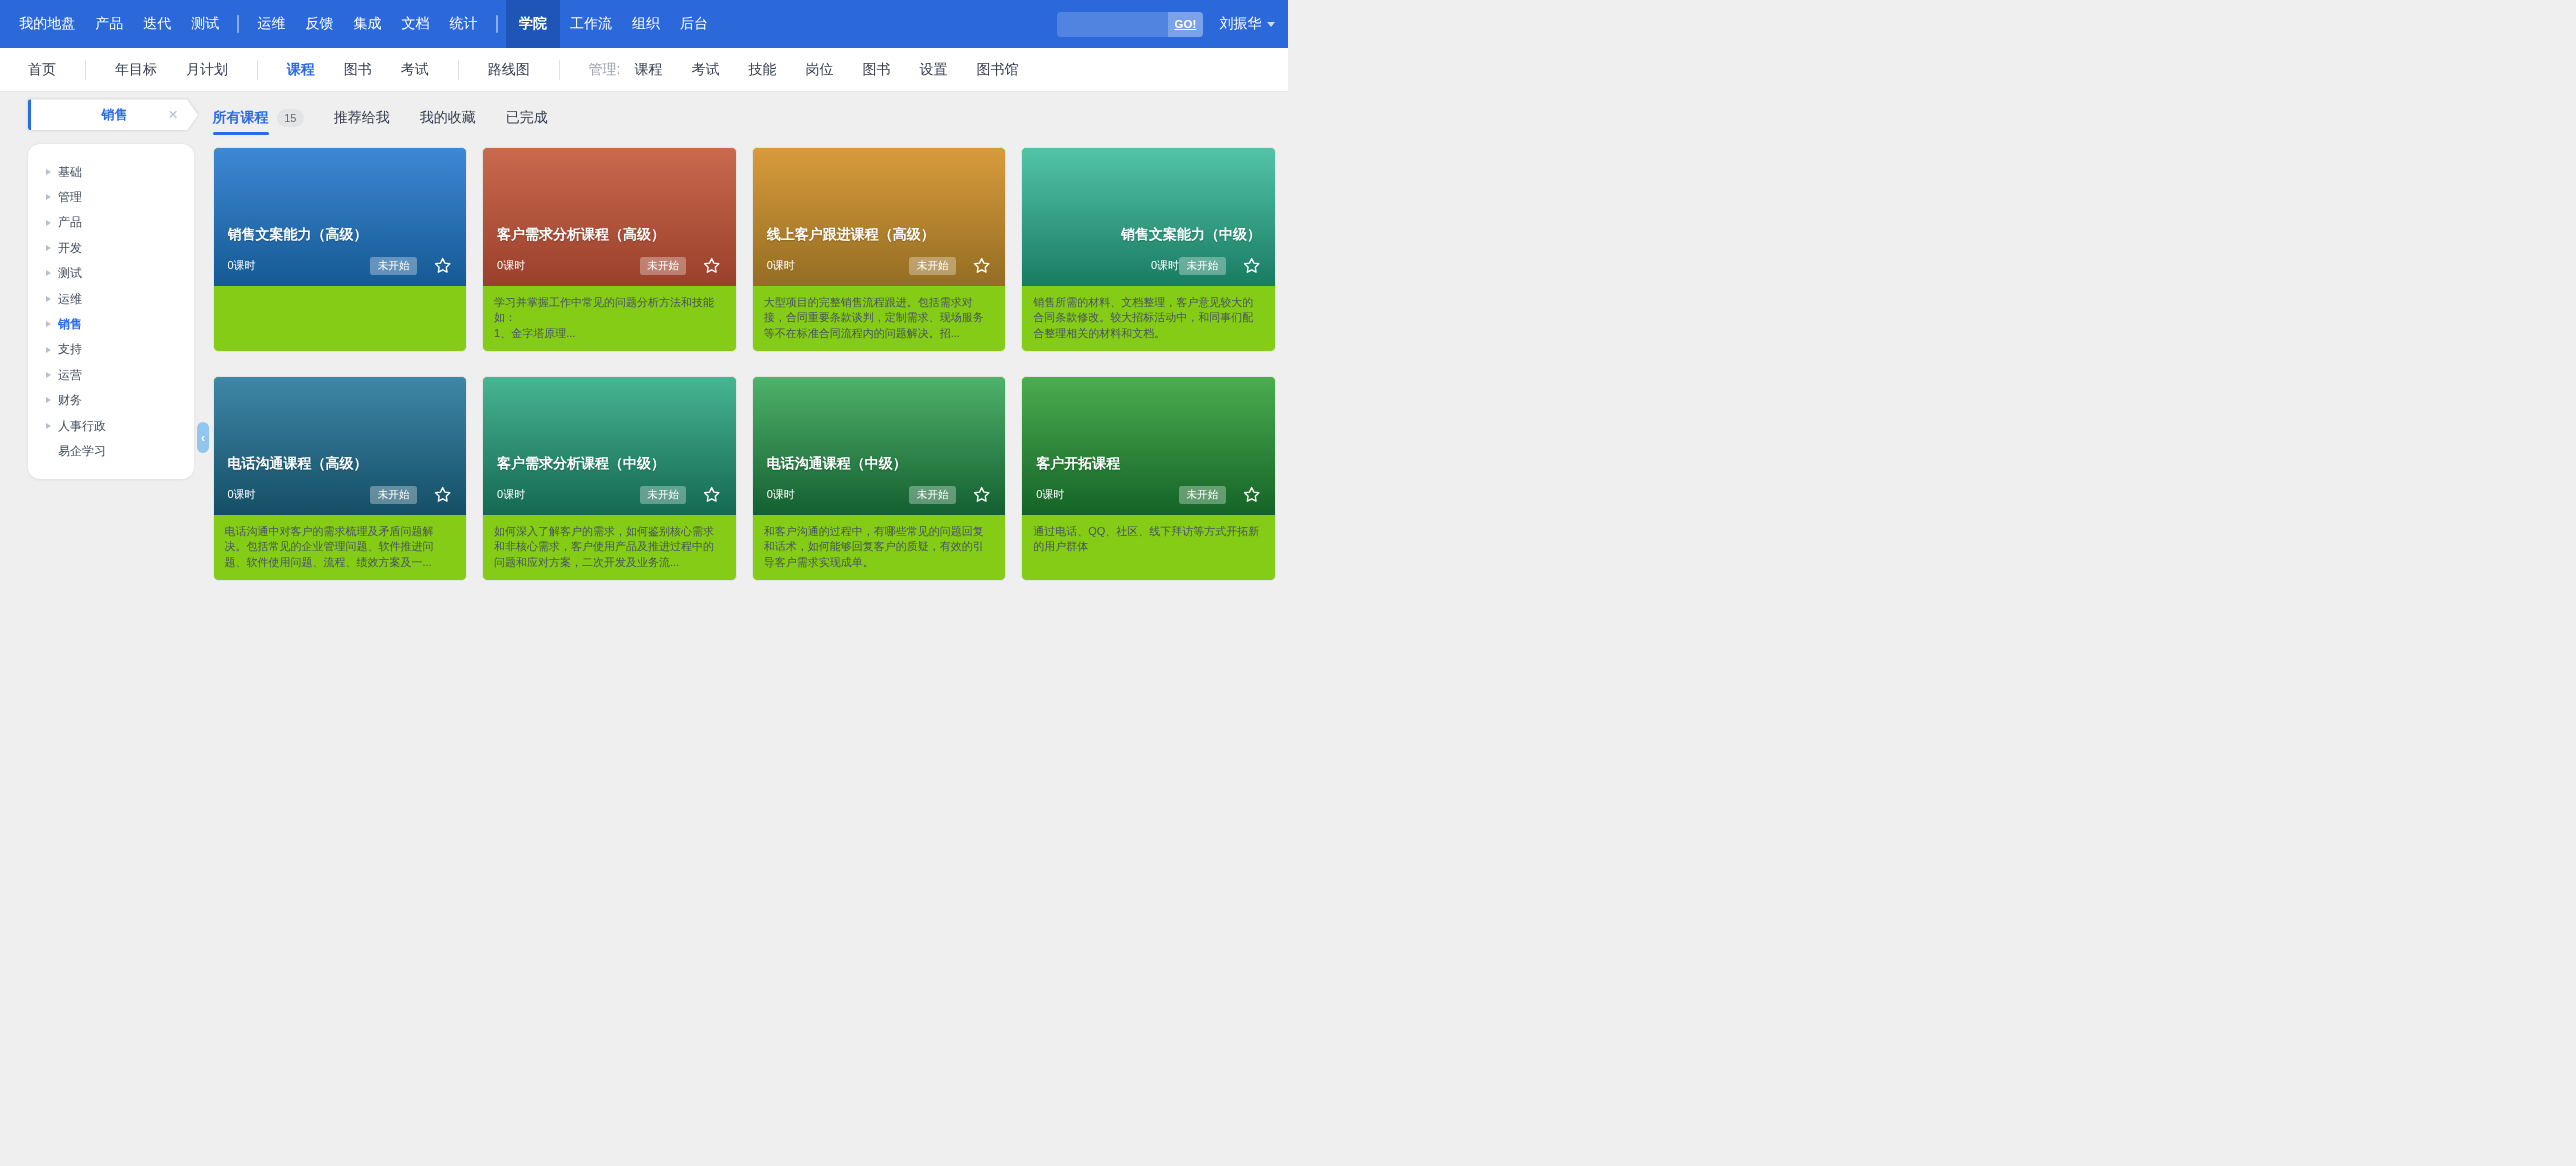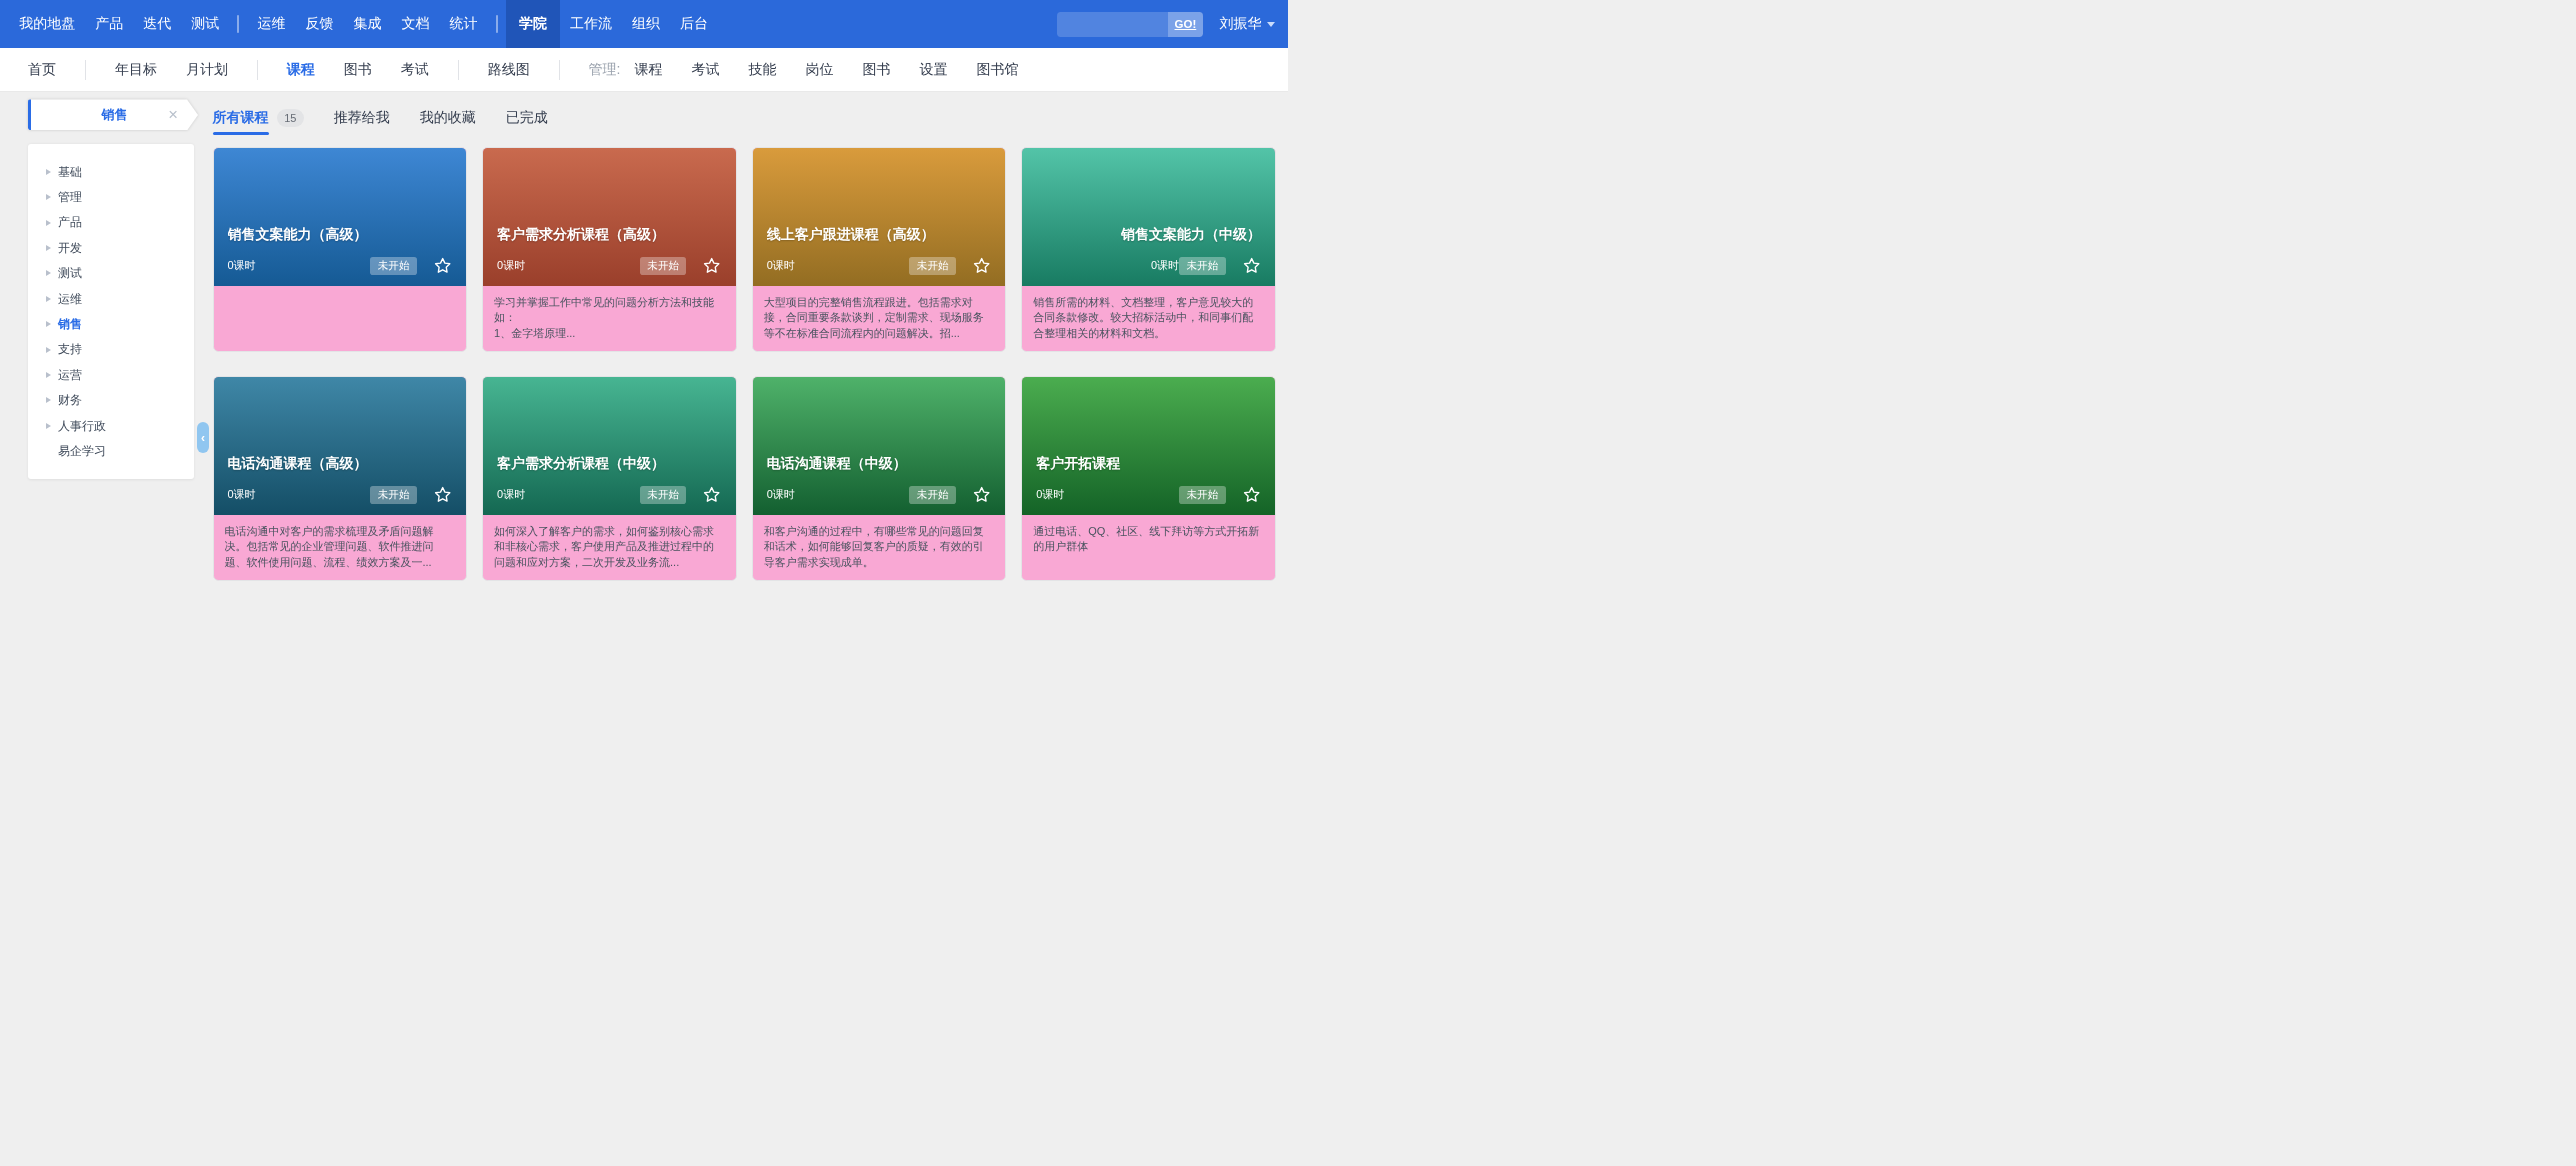--- a/index.html
+++ b/index.html
@@ -45,21 +45,21 @@
   
   .sidebar-col{width:166px;flex:none;position:relative;}
   .filter-chip-wrap{filter:drop-shadow(0 0.9px 1.8px rgba(0,0,0,.16));margin-bottom:14px;}
   .filter-chip{position:relative;height:31px;width:170px;background:#fff;
     clip-path:polygon(0 0,calc(100% - 11px) 0,100% 50%,calc(100% - 11px) 100%,0 100%);
     border-left:3.7px solid var(--accent);border-radius:2.8px 0 0 2.8px;
     display:flex;align-items:center;justify-content:center;}
   .filter-chip .chip-label{color:var(--accent);font-weight:bold;font-size:13px;}
   .filter-close{position:absolute;right:20px;top:50%;transform:translateY(-50%);
     color:#b9c1cc;font-size:16.6px;line-height:1;cursor:pointer;}
-  .tree-panel{background:#fff;border-radius:3px;box-shadow:0 0.9px 2.8px rgba(0,0,0,.07);
+  .tree-panel{background:#fff;border-radius:12px;box-shadow:0 0.9px 2.8px rgba(0,0,0,.07);
     padding:14.8px 0 14.8px;width:166px;}
   .tree-item{display:flex;align-items:center;padding:5.5px 9.2px 5.5px 17.5px;cursor:pointer;line-height:1.2;}
   .tree-arrow{width:0;height:0;border-left:5.5px solid #b9c0cc;border-top:3.7px solid transparent;
     border-bottom:3.7px solid transparent;margin-right:7.4px;flex:none;}
   .tree-item.no-arrow .tree-arrow{visibility:hidden;}
   .tree-label{font-size:12px;color:#3f4a5a;}
   .tree-item.active .tree-label{color:var(--accent);font-weight:bold;}
   .collapse-handle{position:absolute;left:169px;top:323px;width:12px;height:31px;
     background:#90c6f0;border-radius:6.5px;display:flex;align-items:center;justify-content:center;
     color:#fff;font-size:12px;font-weight:bold;cursor:pointer;line-height:1;}
@@ -69,21 +69,21 @@
   .tabs{display:flex;align-items:center;margin-bottom:17.5px;height:24px;}
   .tab{display:flex;align-items:center;margin-right:30px;cursor:pointer;font-size:14px;color:#333c4d;}
   .tab-label{position:relative;}
   .tab.active .tab-label{color:var(--accent);font-weight:bold;}
   .tab.active .tab-label::after{content:"";position:absolute;left:0;right:0;bottom:-8.3px;height:2.8px;
     background:var(--accent);border-radius:1.8px;}
   .tab-count{margin-left:8.3px;background:#e3e4e6;color:#666c75;font-size:11px;
     padding:1.8px 7.4px;border-radius:9.2px;line-height:1.3;}
 
   .grid{display:grid;grid-template-columns:repeat(4,1fr);gap:24px 14.8px;}
-  .card{border-radius:5.5px;overflow:hidden;background:#f9a8d4;border:0.9px solid #e3e4e6;
+  .card{border-radius:5.5px;overflow:hidden;background:#84cc16;border:0.9px solid #e3e4e6;
     cursor:pointer;display:flex;flex-direction:column;height:205px;}
   .card-header{height:138px;flex:none;display:flex;flex-direction:column;justify-content:flex-end;
     padding:0 14px 11px;color:#fff;}
   .card-title{font-size:14px;font-weight:bold;margin-bottom:12px;text-shadow:0 0.9px 1.8px rgba(0,0,0,.22);
     white-space:nowrap;overflow:hidden;}
   .card-meta{display:flex;align-items:center;justify-content:space-between;}
   .card-hours{font-size:11px;}
   .meta-right{display:flex;align-items:center;gap:16px;}
   .status-badge{background:rgba(255,255,255,.32);color:#fff;font-size:10.6px;
     padding:2.8px 7.4px;border-radius:2.8px;line-height:1.2;}

